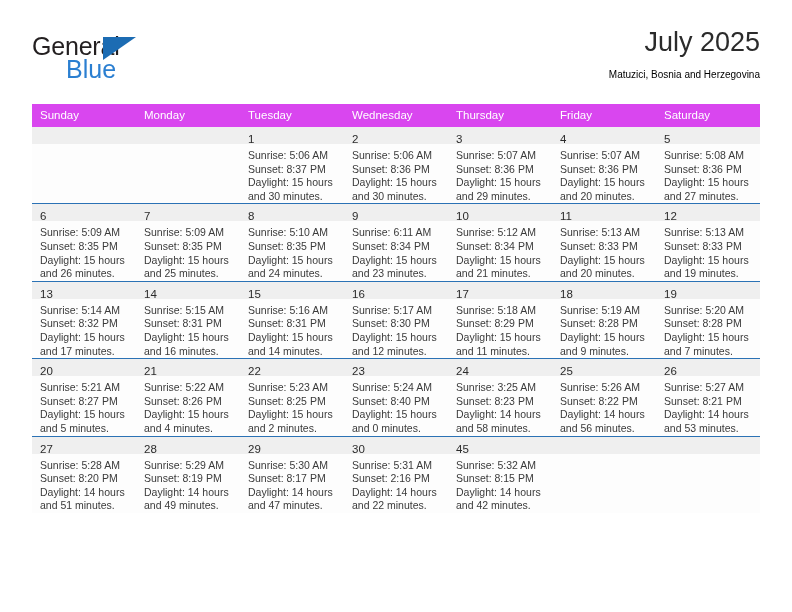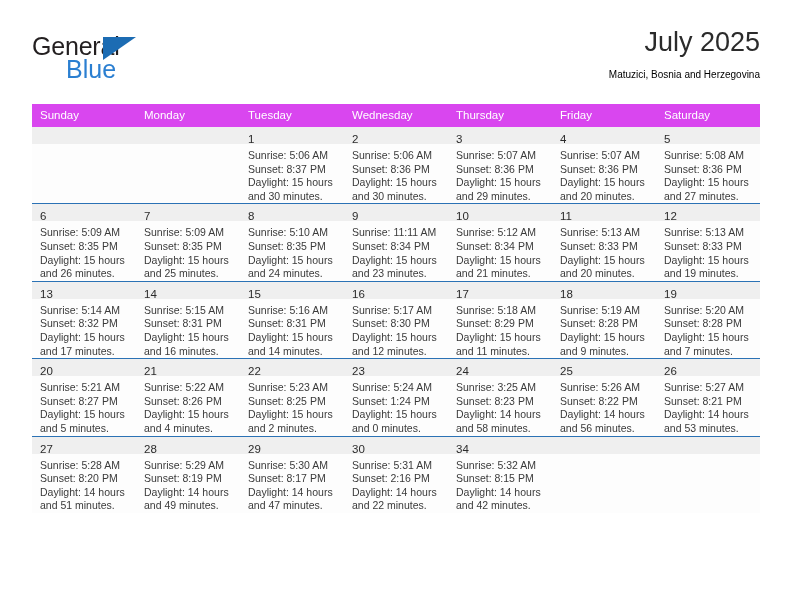--- a/index.html
+++ b/index.html
@@ -258,21 +258,21 @@
             <div class="cell-body">
               <div class="cell-line">Sunrise: 5:10 AM</div>
               <div class="cell-line">Sunset: 8:35 PM</div>
               <div class="cell-line">Daylight: 15 hours</div>
               <div class="cell-line">and 24 minutes.</div>
             </div>
           </td>
           <td class="day-cell">
             <div class="daynum-band"><span class="daynum">9</span></div>
             <div class="cell-body">
-              <div class="cell-line">Sunrise: 11:11 AM</div>
+              <div class="cell-line">Sunrise: 6:11 AM</div>
               <div class="cell-line">Sunset: 8:34 PM</div>
               <div class="cell-line">Daylight: 15 hours</div>
               <div class="cell-line">and 23 minutes.</div>
             </div>
           </td>
           <td class="day-cell">
             <div class="daynum-band"><span class="daynum">10</span></div>
             <div class="cell-body">
               <div class="cell-line">Sunrise: 5:12 AM</div>
               <div class="cell-line">Sunset: 8:34 PM</div>
@@ -389,21 +389,21 @@
               <div class="cell-line">Sunrise: 5:23 AM</div>
               <div class="cell-line">Sunset: 8:25 PM</div>
               <div class="cell-line">Daylight: 15 hours</div>
               <div class="cell-line">and 2 minutes.</div>
             </div>
           </td>
           <td class="day-cell">
             <div class="daynum-band"><span class="daynum">23</span></div>
             <div class="cell-body">
               <div class="cell-line">Sunrise: 5:24 AM</div>
-              <div class="cell-line">Sunset: 1:24 PM</div>
+              <div class="cell-line">Sunset: 8:40 PM</div>
               <div class="cell-line">Daylight: 15 hours</div>
               <div class="cell-line">and 0 minutes.</div>
             </div>
           </td>
           <td class="day-cell">
             <div class="daynum-band"><span class="daynum">24</span></div>
             <div class="cell-body">
               <div class="cell-line">Sunrise: 3:25 AM</div>
               <div class="cell-line">Sunset: 8:23 PM</div>
               <div class="cell-line">Daylight: 14 hours</div>
@@ -460,21 +460,21 @@
           <td class="day-cell">
             <div class="daynum-band"><span class="daynum">30</span></div>
             <div class="cell-body">
               <div class="cell-line">Sunrise: 5:31 AM</div>
               <div class="cell-line">Sunset: 2:16 PM</div>
               <div class="cell-line">Daylight: 14 hours</div>
               <div class="cell-line">and 22 minutes.</div>
             </div>
           </td>
           <td class="day-cell">
-            <div class="daynum-band"><span class="daynum">34</span></div>
+            <div class="daynum-band"><span class="daynum">45</span></div>
             <div class="cell-body">
               <div class="cell-line">Sunrise: 5:32 AM</div>
               <div class="cell-line">Sunset: 8:15 PM</div>
               <div class="cell-line">Daylight: 14 hours</div>
               <div class="cell-line">and 42 minutes.</div>
             </div>
           </td>
           <td class="day-cell empty">
             <div class="daynum-band"><span class="daynum"></span></div>
             <div class="cell-body">

